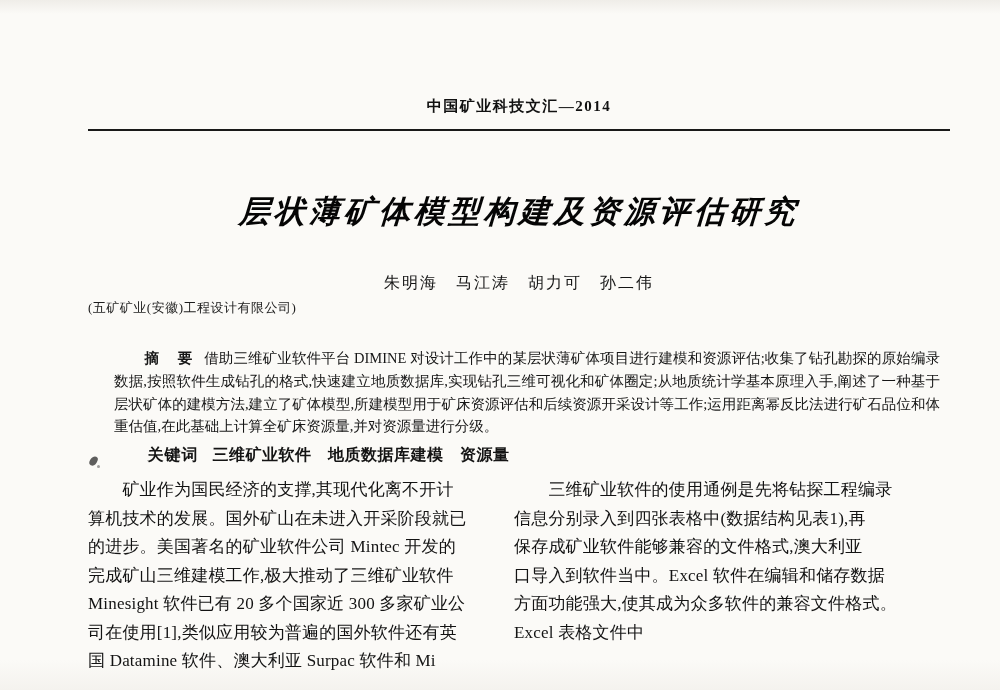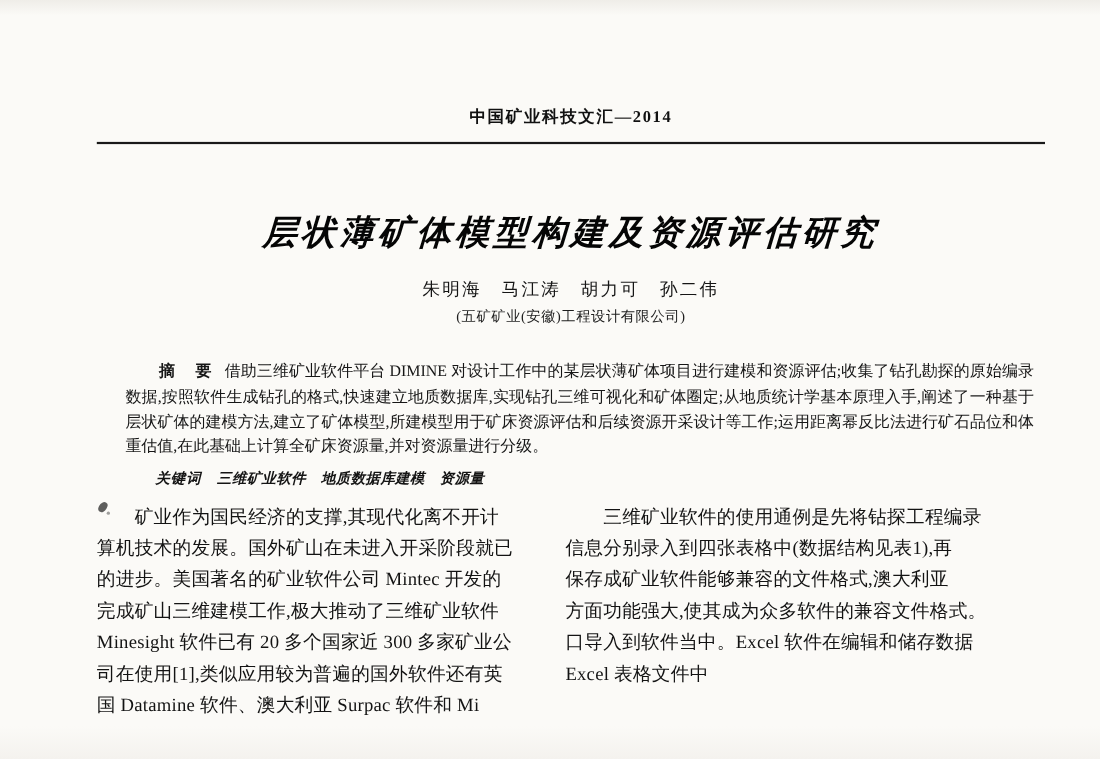--- a/index.html
+++ b/index.html
@@ -22,35 +22,35 @@
     margin:13px 0 0 0;border:none;border-top:2px solid #191919;height:0;
   }
   
   .paper-title{
     margin:58px 0 0 0;text-align:center;
     font-size:31px;line-height:46px;font-weight:bold;font-style:italic;
     letter-spacing:4px;color:#050505;
     transform:skewX(-3deg);
   }
   .authors{
-    margin-top:18px;text-align:center;font-size:16px;letter-spacing:2px;color:#151515;
+    margin-top:38px;text-align:center;font-size:16px;letter-spacing:2px;color:#151515;
   }
   .affiliation{
-    margin-top:5px;text-align:center;font-size:13px;letter-spacing:0.5px;color:#1d1d1d;
+    margin-top:5px;text-align:left;font-size:13px;letter-spacing:0.5px;color:#1d1d1d;
   }
   
   .abstract{
     margin:30px 10px 0 26px;
     font-size:14.5px;line-height:22.8px;text-align:justify;text-indent:2.1em;
     color:#161616;
   }
   .abstract .label{font-weight:bold;margin-right:10px;letter-spacing:2px;}
   .keywords{
-    margin:7px 10px 0 26px;font-size:13px;line-height:20px;
-    font-weight:bold;color:#141414;text-indent:2.1em;font-style:italic;
+    margin:7px 10px 0 26px;font-size:16px;line-height:20px;
+    font-weight:bold;color:#141414;text-indent:2.1em;
   }
   .keywords .label{margin-right:14px;letter-spacing:1px;}
   .keywords .kw-text{letter-spacing:0.5px;}
   
   .columns{
     margin-top:11px;display:flex;gap:26px;
   }
   .col{
     width:400px;font-size:17px;color:#131313;
   }
@@ -99,22 +99,22 @@
           <div class="line">的进步。美国著名的矿业软件公司 Mintec 开发的</div>
           <div class="line">完成矿山三维建模工作,极大推动了三维矿业软件</div>
           <div class="line">Minesight 软件已有 20 多个国家近 300 多家矿业公</div>
           <div class="line">司在使用[1],类似应用较为普遍的国外软件还有英</div>
           <div class="line">国 Datamine 软件、澳大利亚 Surpac 软件和 Mi</div>
         </div>
       <div class="col">
           <div class="line">　　三维矿业软件的使用通例是先将钻探工程编录</div>
           <div class="line">信息分别录入到四张表格中(数据结构见表1),再</div>
           <div class="line">保存成矿业软件能够兼容的文件格式,澳大利亚</div>
+          <div class="line">口导入到软件当中。Excel 软件在编辑和储存数据</div>
           <div class="line">方面功能强大,使其成为众多软件的兼容文件格式。</div>
-          <div class="line">口导入到软件当中。Excel 软件在编辑和储存数据</div>
           <div class="line">Excel 表格文件中</div>
         </div>
     </div>
 
   </div>
 
   <div class="artifact"></div>
   <div class="artifact2"></div>
 </div>
 

